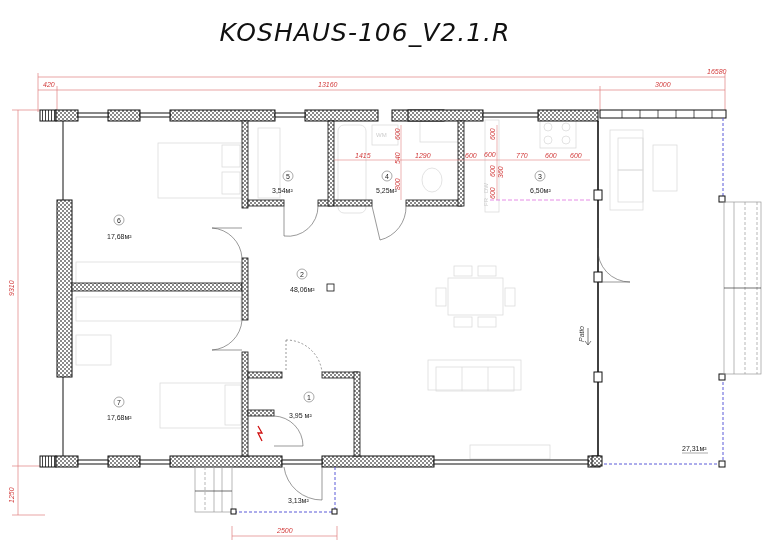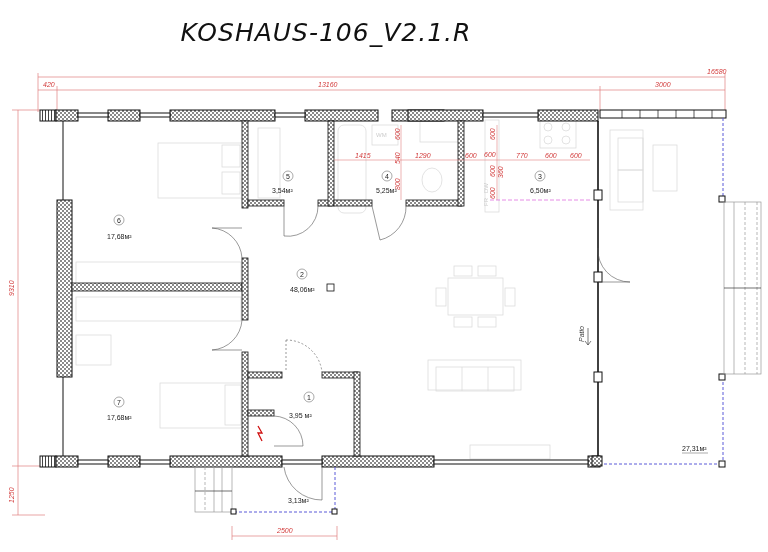--- a/index.html
+++ b/index.html
@@ -1,17 +1,17 @@
 <!DOCTYPE html>
 <html><head>
 <meta charset="utf-8">
 <style>
   html,body{margin:0;padding:0;background:#ffffff;}
   body{width:768px;height:552px;position:relative;overflow:hidden;font-family:"DejaVu Sans",sans-serif;}
-  .title{position:absolute;left:0;top:18px;width:652px;text-align:center;font-size:25px;font-style:italic;color:#111;letter-spacing:1px;font-family:"DejaVu Sans",sans-serif;}
+  .title{position:absolute;left:0;top:18px;width:652px;text-align:center;font-size:25px;font-style:italic;color:#111;letter-spacing:1px;font-family:"DejaVu Sans",sans-serif;padding-left:39px;}
   svg{position:absolute;left:0;top:0;}
   .dim{font-family:"Liberation Sans",sans-serif;font-style:italic;font-size:7px;fill:#d23a3a;}
   .area{font-family:"Liberation Sans",sans-serif;font-size:7px;fill:#222;}
   .num{font-family:"Liberation Sans",sans-serif;font-size:7px;fill:#222;}
   .lbl{font-family:"Liberation Sans",sans-serif;font-style:italic;font-size:7px;fill:#444;}
   .app{font-family:"Liberation Sans",sans-serif;font-size:6px;fill:#ccc;}
 </style>
 </head>
 <body>
 

